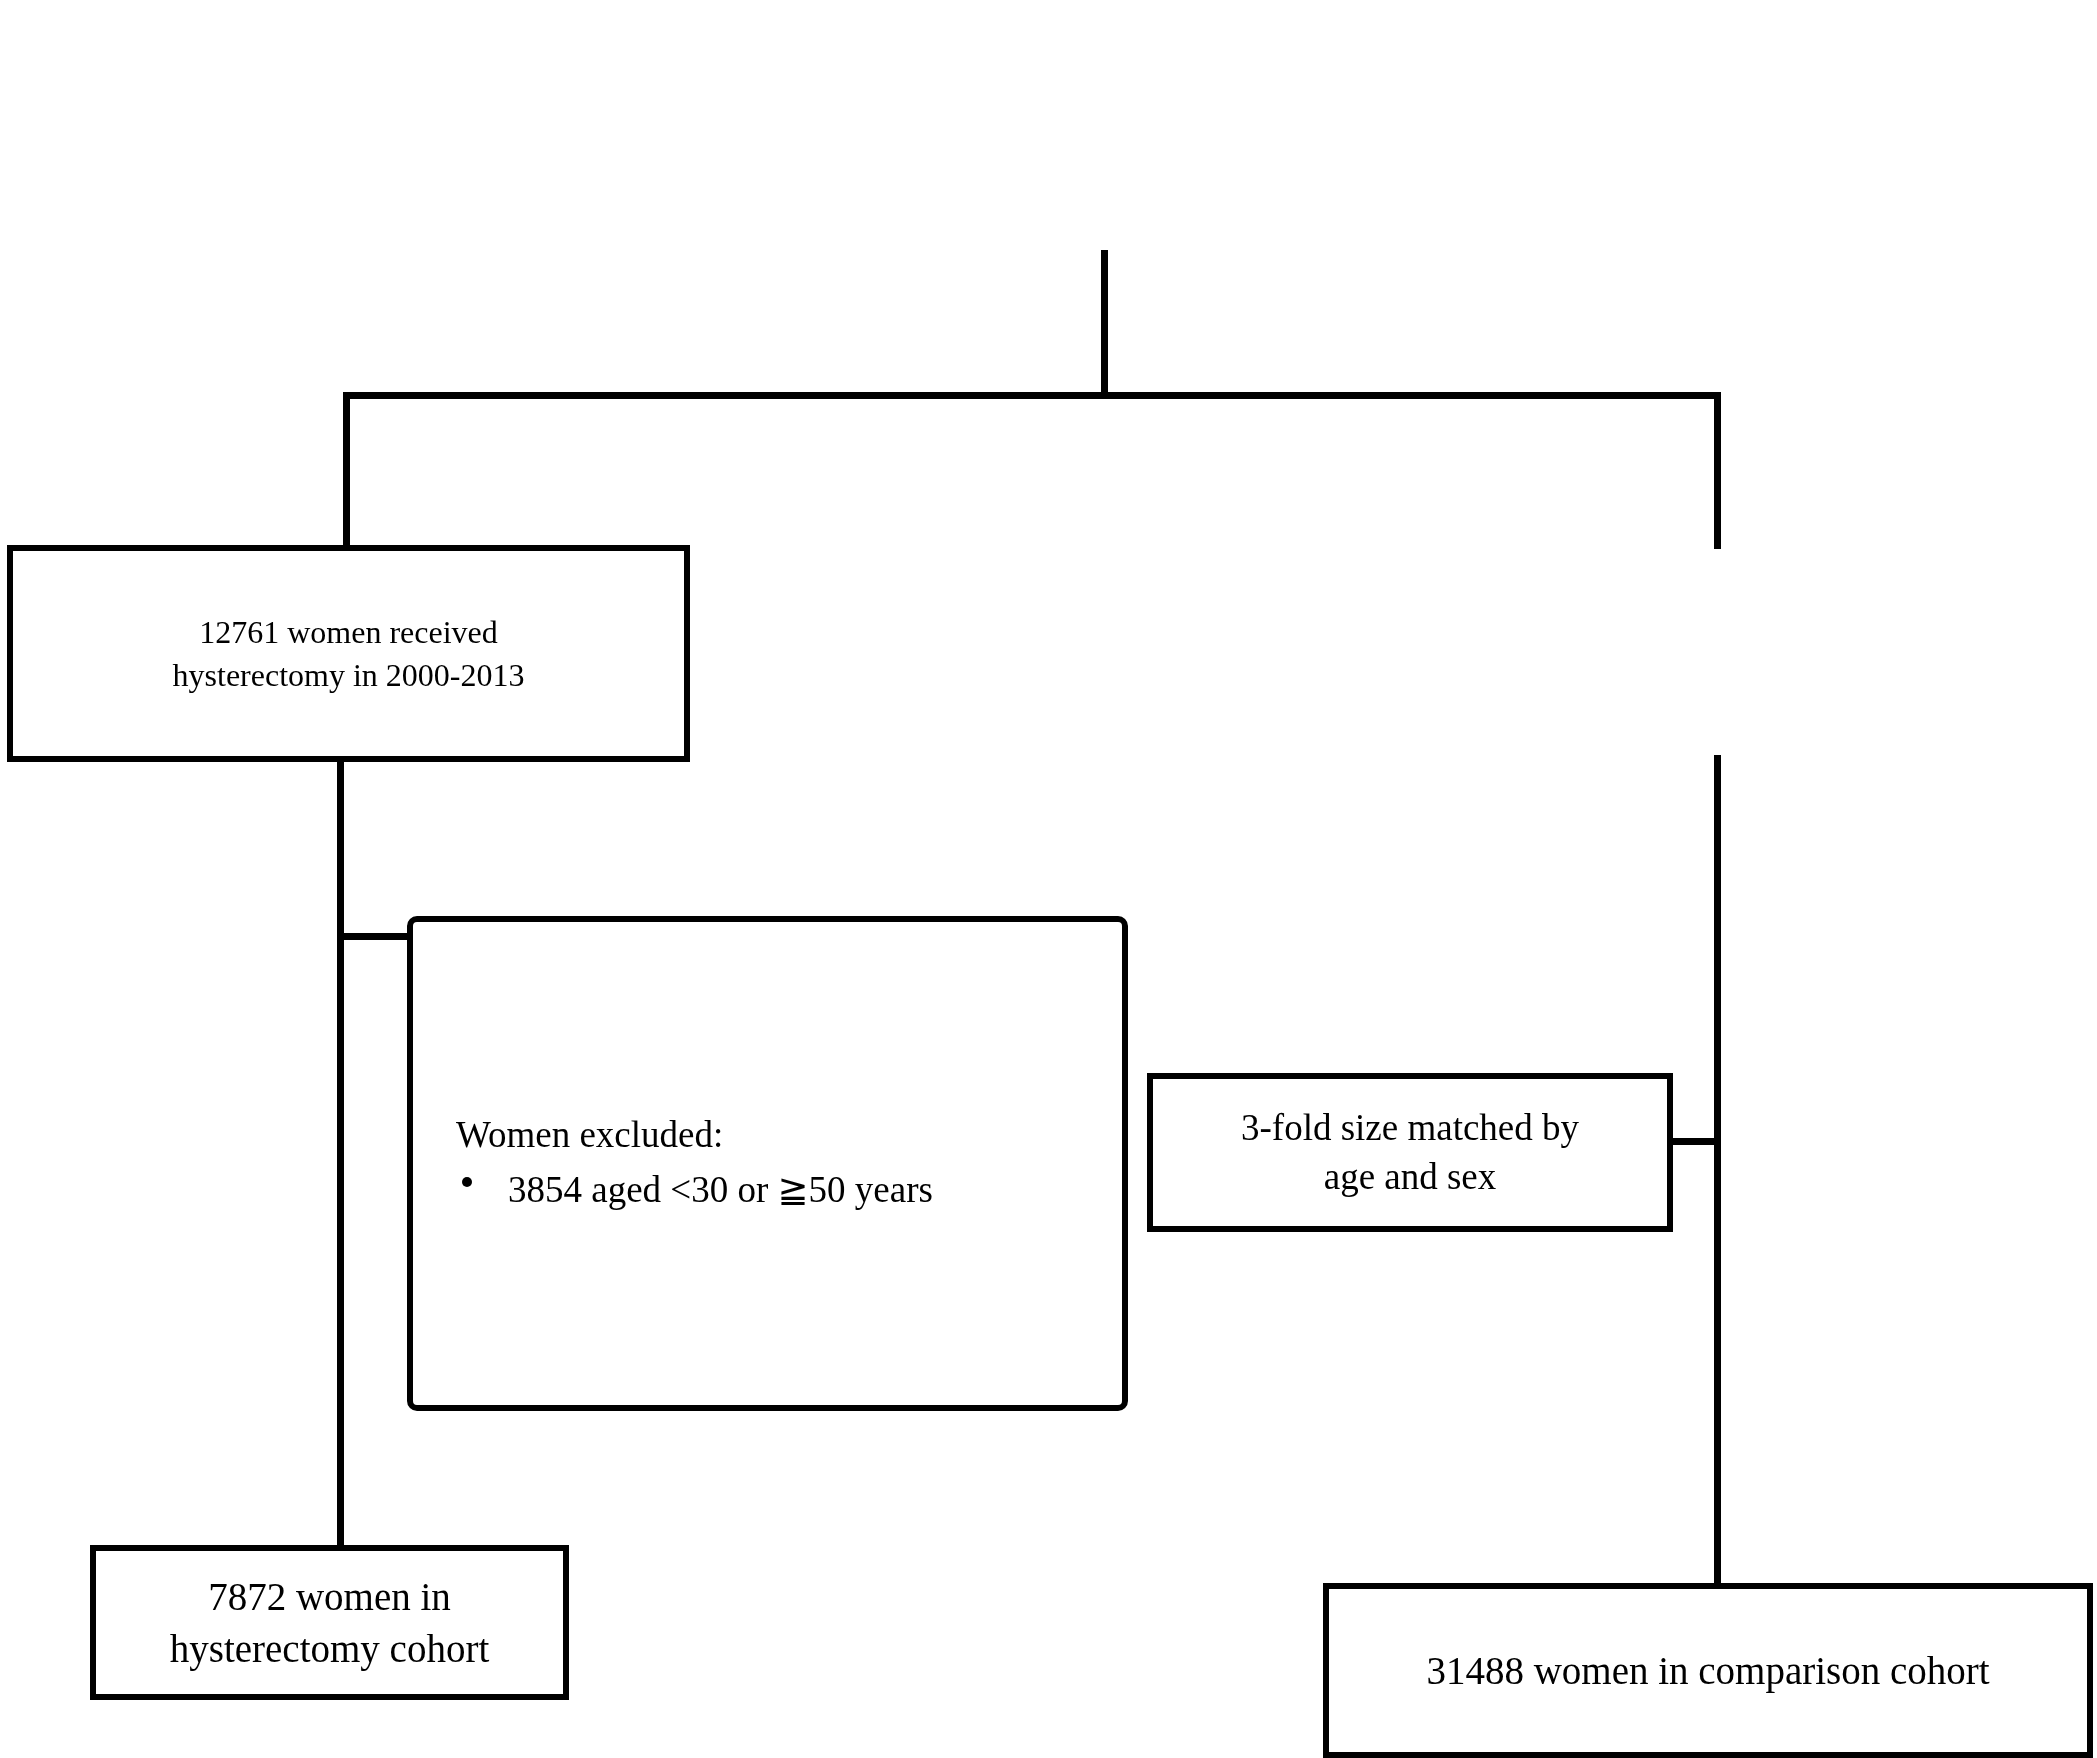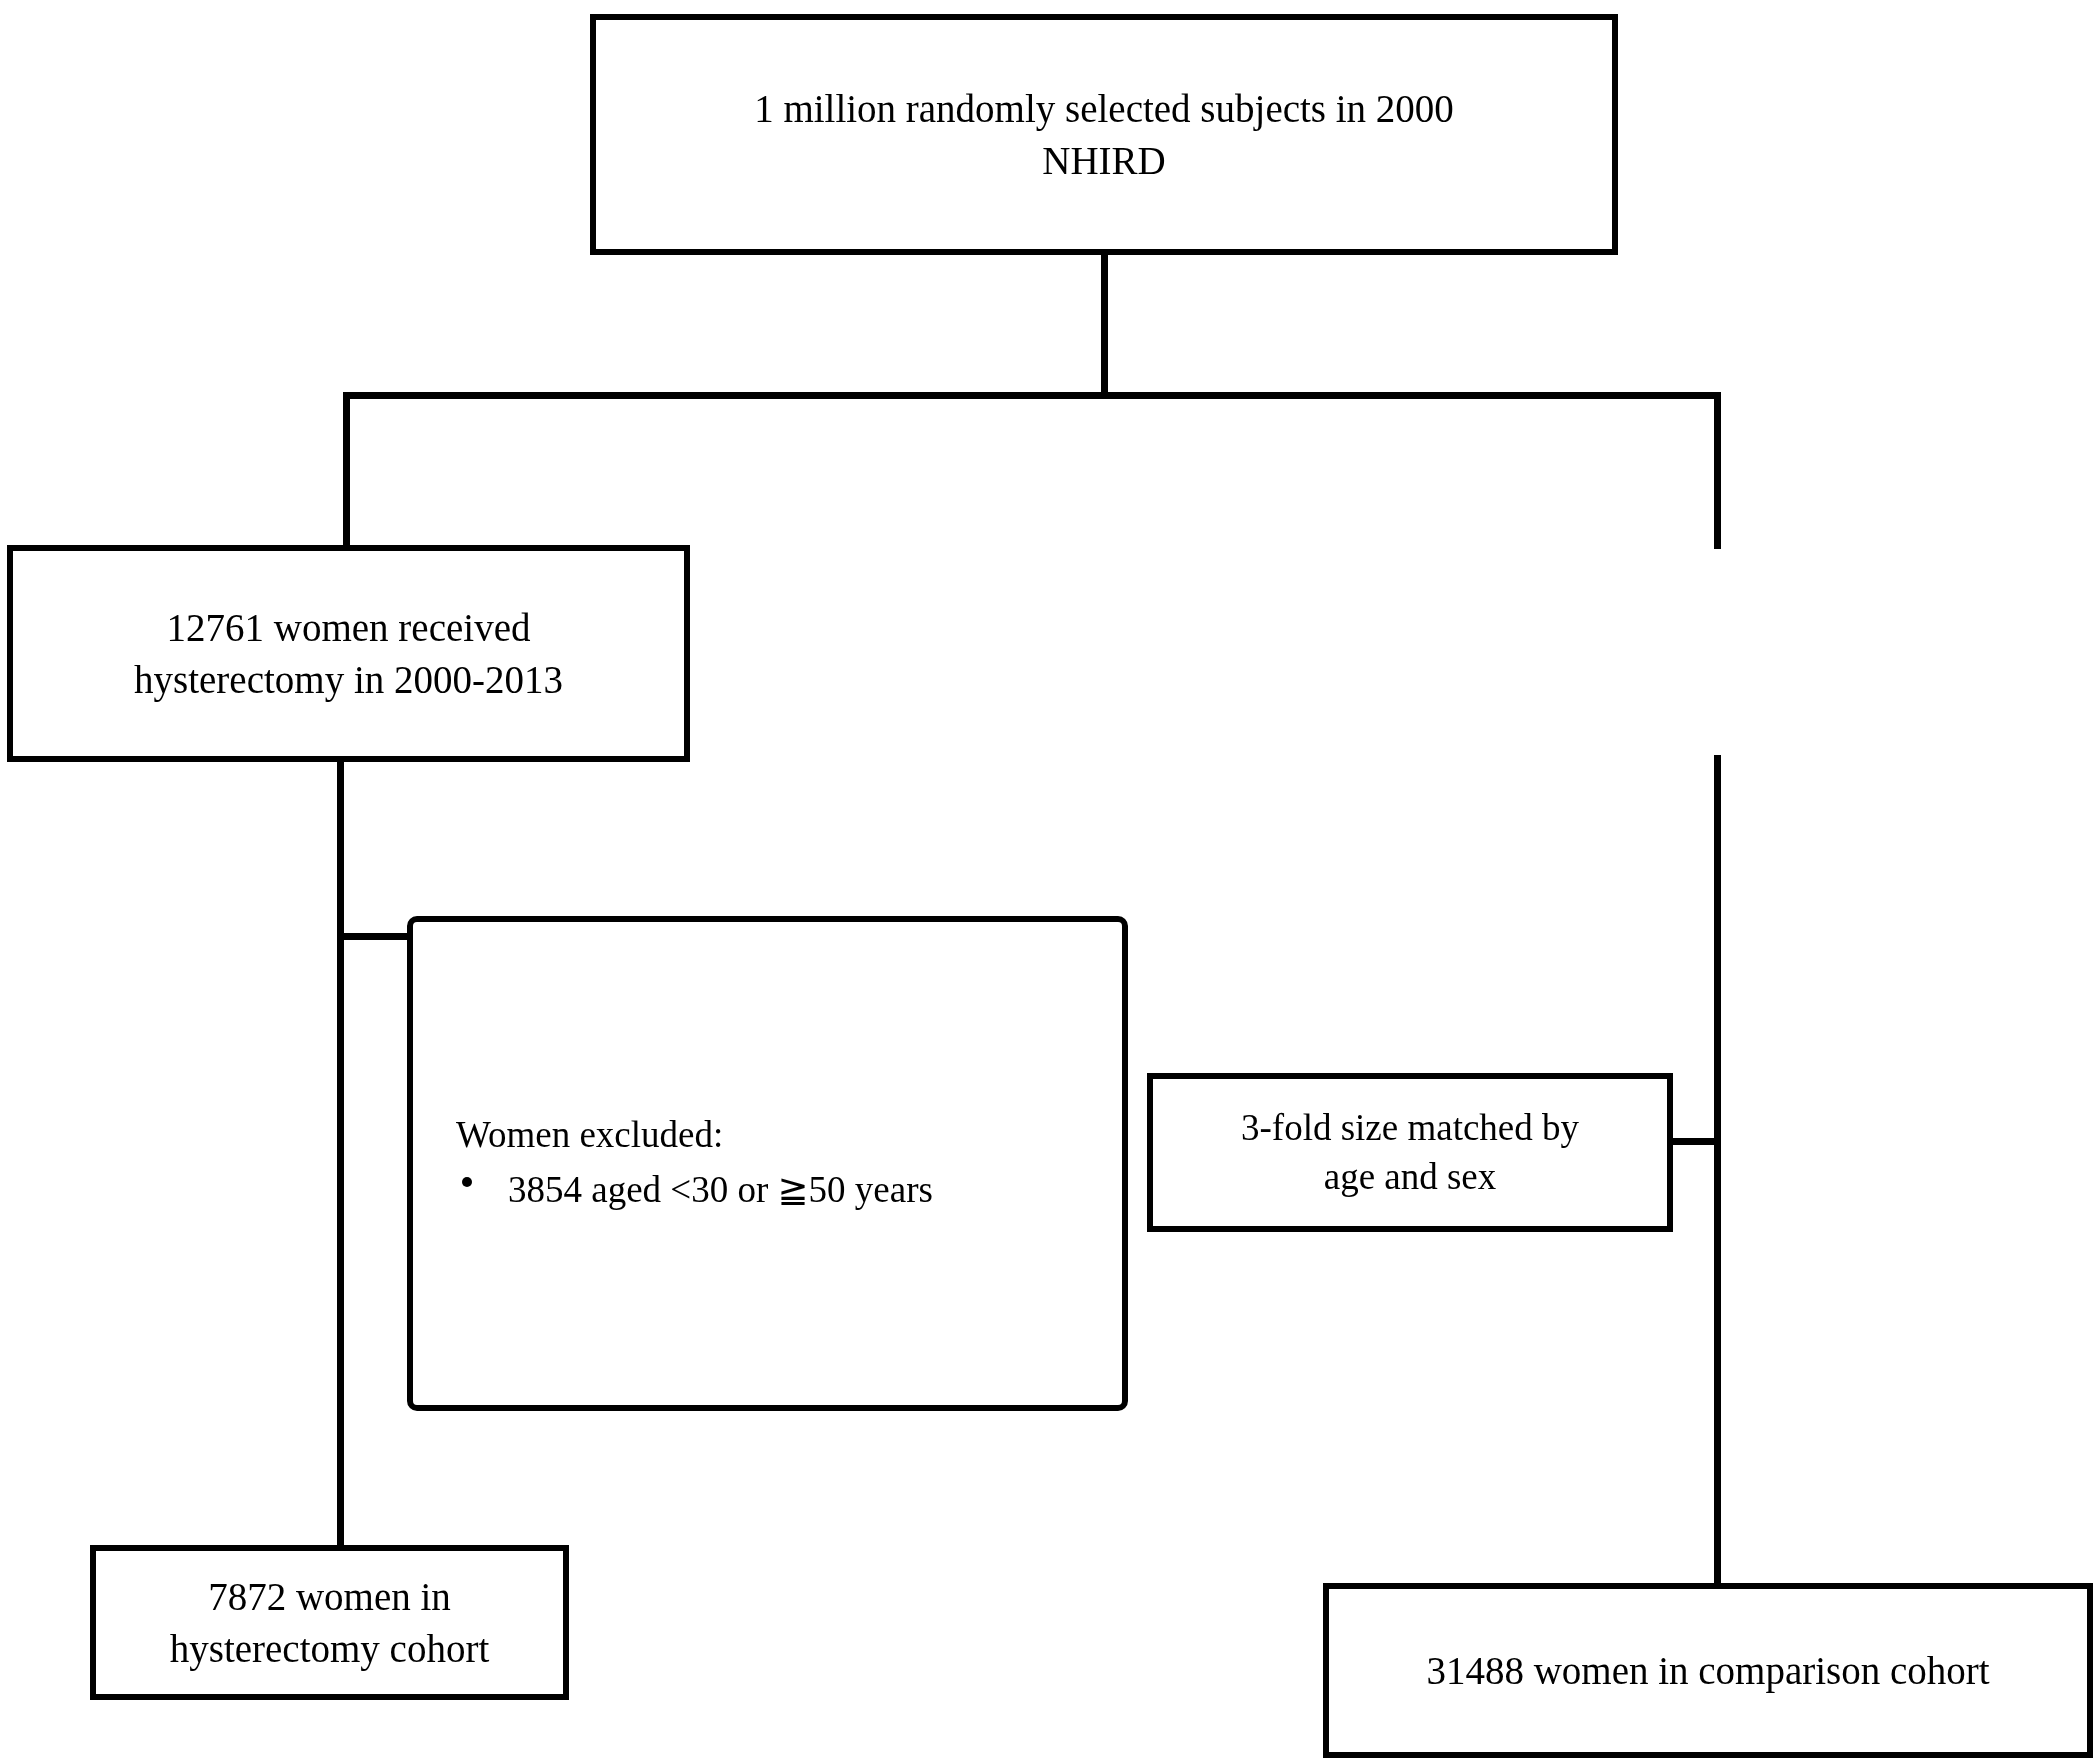--- a/index.html
+++ b/index.html
@@ -20,21 +20,21 @@
   }
   .node .txt{
     display:block;
     width:100%;
     line-height:1.32;
     white-space:pre-line;
   }
 
   
   #node-source   {left:590px;  top:14px;   width:1028px; height:241px; font-size:39px;}
-  #node-hyst     {left:7px;   top:545px;  width:683px;  height:217px; font-size:39px;}
+  #node-hyst     {left:7px;   top:545px;  width:683px;  height:217px; font-size:32px;}
   #node-nohyst   {left:1382px; top:545px;  width:604px;  height:214px; font-size:39px;}
   #node-excluded {left:407px;  top:916px; width:721px; height:495px; font-size:37px;
                   align-items:center; justify-content:flex-start;border-radius:10px;}
   #node-matched  {left:1147px; top:1073px; width:526px;  height:159px; font-size:37px;}
   #node-cohort-h {left:90px;  top:1545px; width:479px;  height:155px; font-size:39px;justify-content:flex-end;}
   #node-cohort-c {left:1323px; top:1583px; width:770px; height:175px; font-size:39px;}
 
   
   .excl-wrap{padding-left:43px;padding-right:21px;width:100%;box-sizing:border-box;text-align:left;}
   .excl-title{font-size:37px;line-height:1.30;margin-bottom:7px;}
@@ -76,24 +76,20 @@
   <div class="ln h" id="ln-split"></div>
   <div class="ln v" id="ln-split-left"></div>
   <div class="ln v" id="ln-split-right"></div>
 
   <div class="ln v" id="ln-hyst-down"></div>
   <div class="ln h" id="ln-excl-branch"></div>
 
   <div class="ln v" id="ln-nohyst-down"></div>
   <div class="ln h" id="ln-match-branch"></div>
 
-  <div class="node" id="node-source">
-    <span class="txt">1 million  randomly  selected subjects in 2000
-NHIRD</span>
-  </div>
 
   <div class="node" id="node-hyst">
     <span class="txt">12761 women received
 hysterectomy  in 2000-2013</span>
   </div>
 
 
   <div class="node" id="node-excluded">
     <div class="excl-wrap">
       <div class="excl-title">Women excluded:</div>

